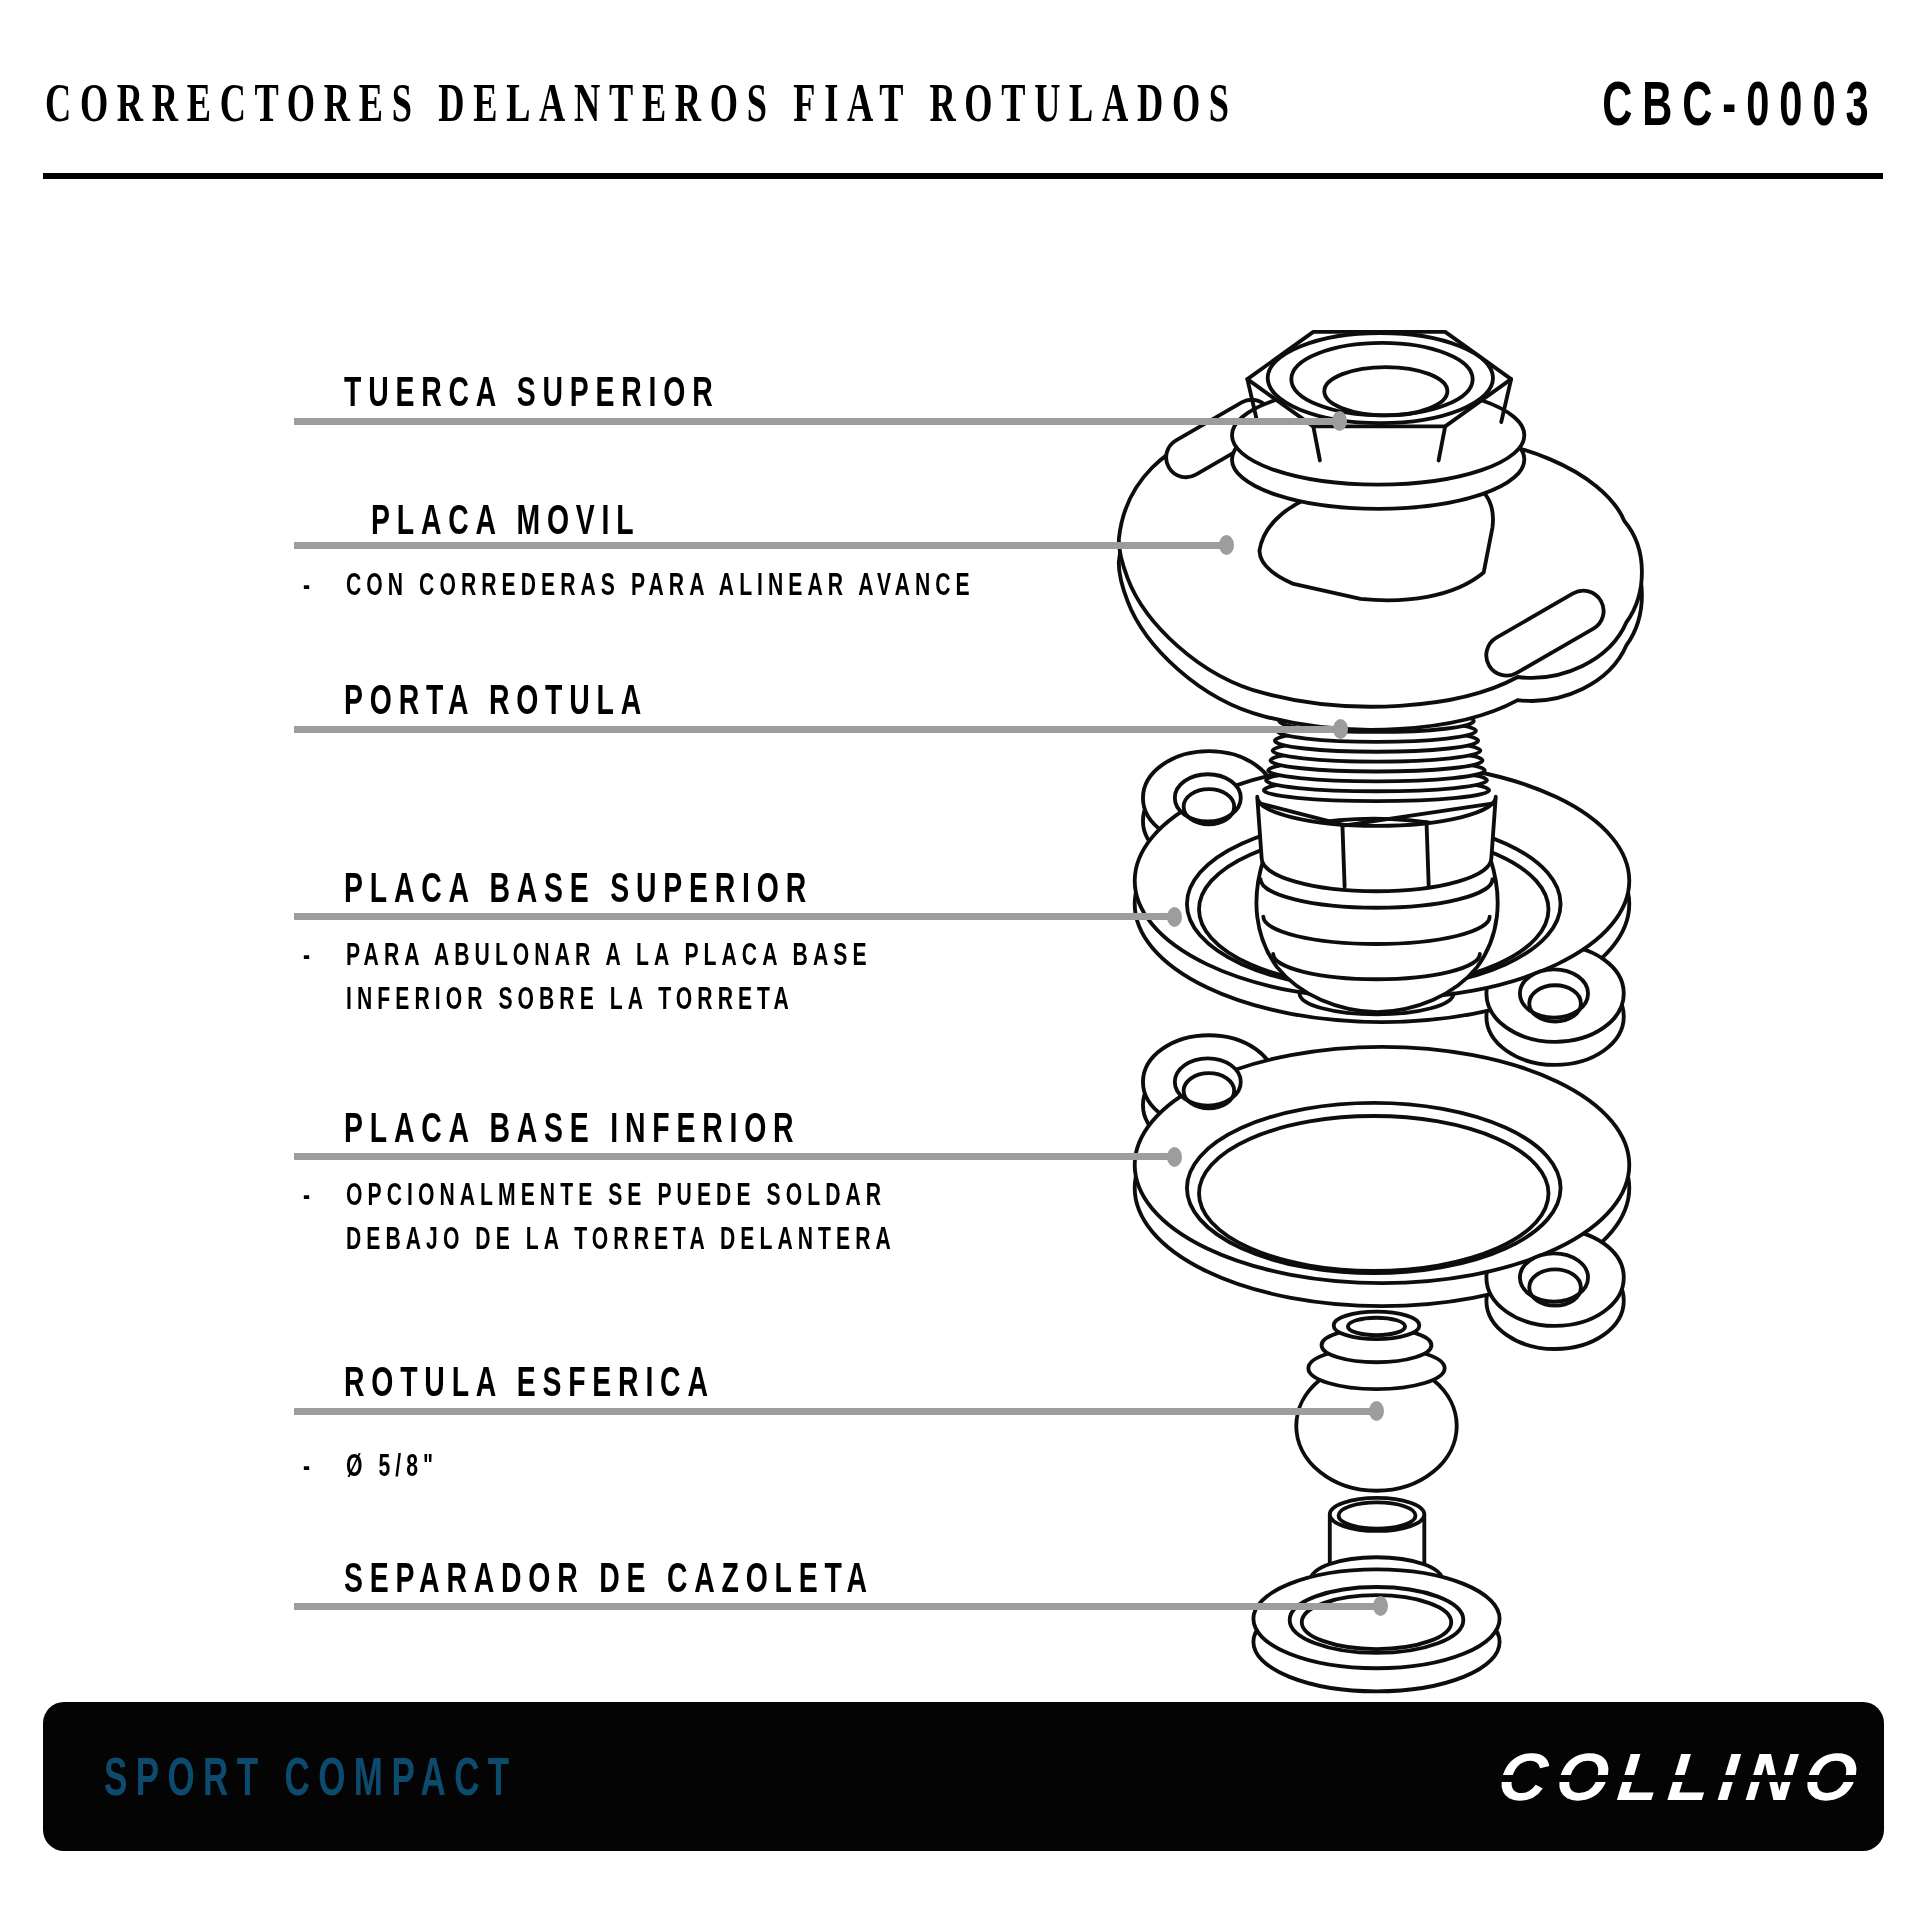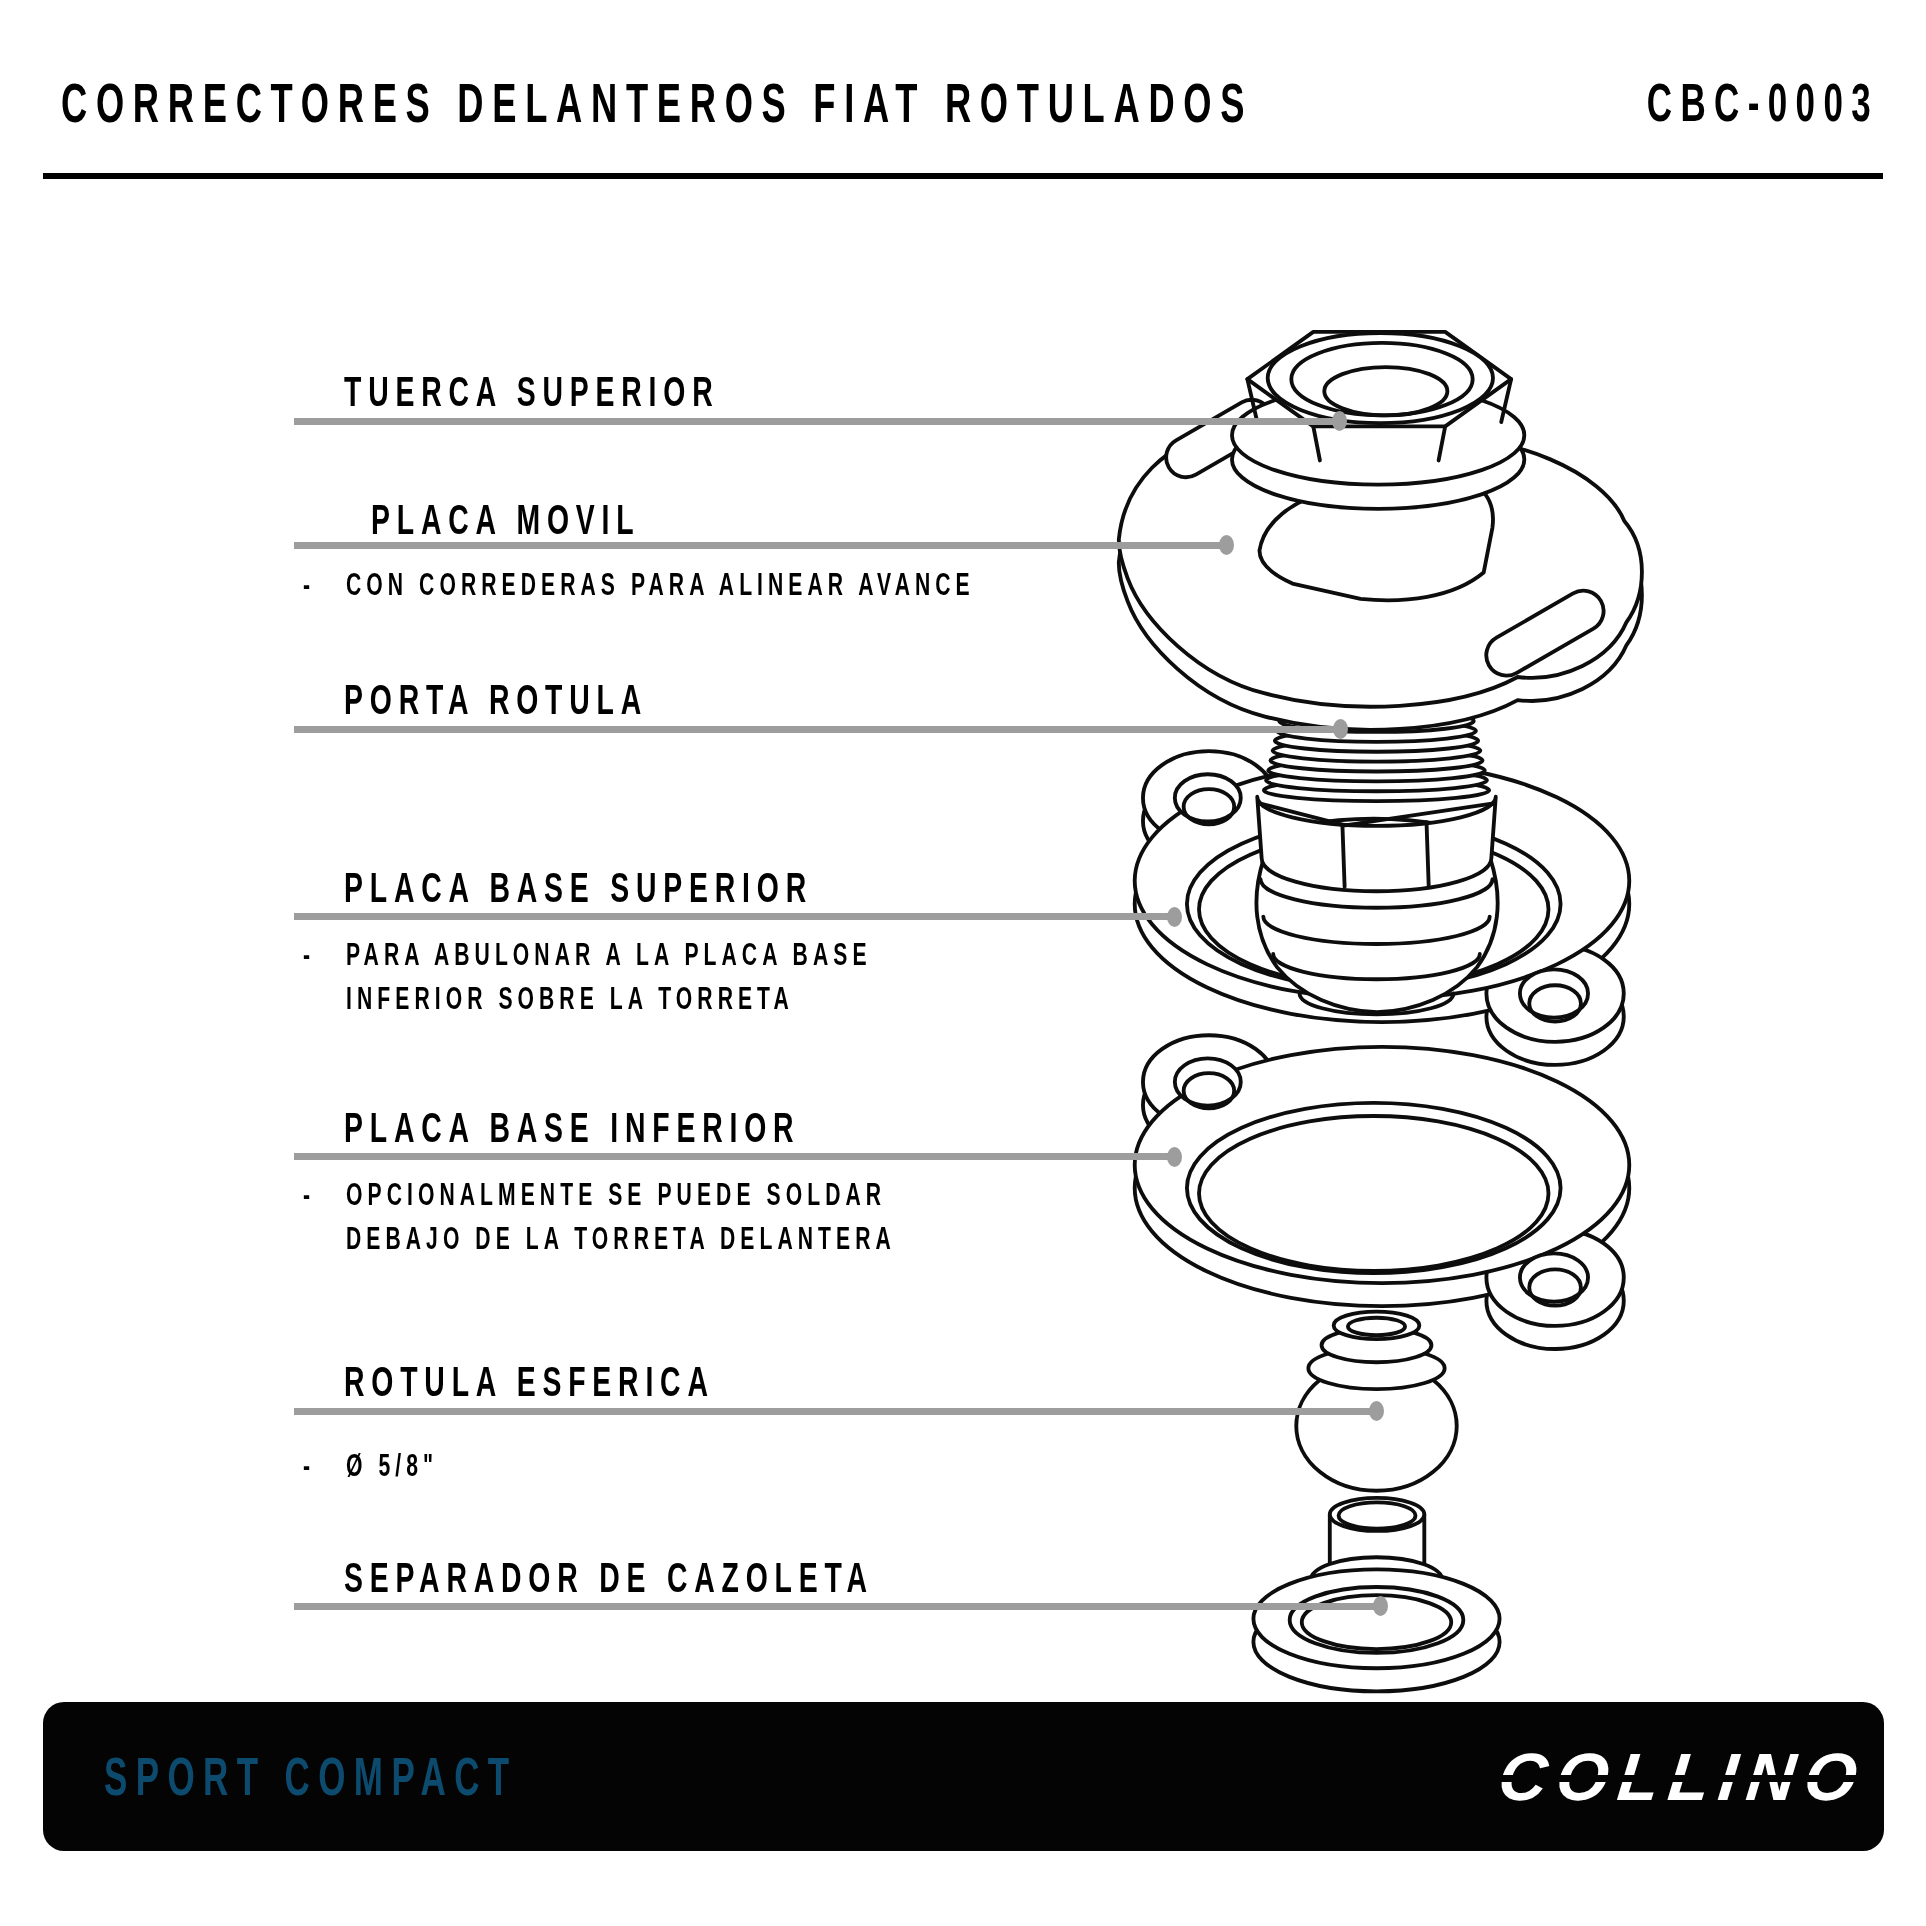--- a/index.html
+++ b/index.html
@@ -8,22 +8,22 @@
   .abs{position:absolute;}
   
   .cond{display:inline-block;transform:scaleX(0.66);transform-origin:0 0;
         letter-spacing:0.24em;white-space:nowrap;font-weight:bold;}
   .cond-r{display:inline-block;transform:scaleX(0.66);transform-origin:100% 0;
         letter-spacing:0.24em;white-space:nowrap;font-weight:bold;}
 
   #page{position:absolute;left:0;top:0;width:1926px;height:1926px;background:#fff;}
 
   
-  #title{left:61px;top:73px;font-size:55px;line-height:60px;}
-  #code{right:47px;top:73px;font-size:53px;line-height:60px;text-align:right;}
+  #title{left:45px;top:73px;font-size:55px;line-height:60px;font-family:Liberation Serif, serif;}
+  #code{right:47px;top:73px;font-size:63px;line-height:60px;text-align:right;}
   #head-rule{left:43px;top:173px;width:1840px;height:5.5px;background:#000;}
 
   
   .part-title{font-size:43px;line-height:47px;}
   .part-note{font-size:32px;line-height:44px;font-weight:bold;}
   .note-block{left:346px;}
   .note-dash{position:absolute;left:-43px;top:0;}
   .leader{position:absolute;left:294px;height:7.1px;background:#9d9d9d;}
   .leader-dot{position:absolute;width:15.4px;height:20.3px;border-radius:50%;background:#9d9d9d;}
 

